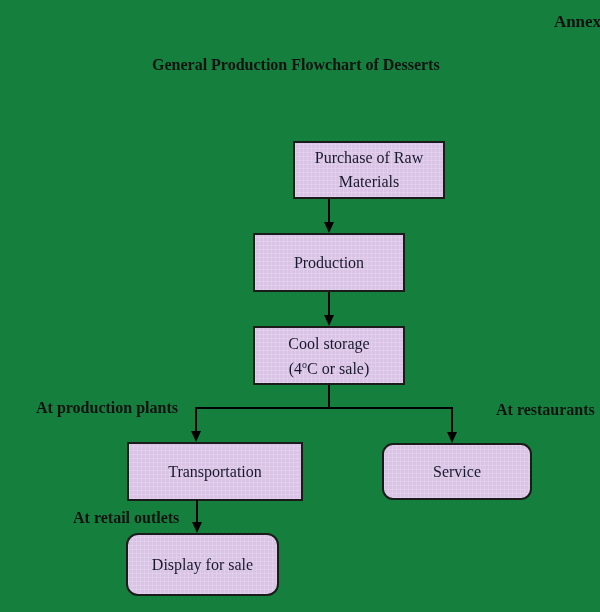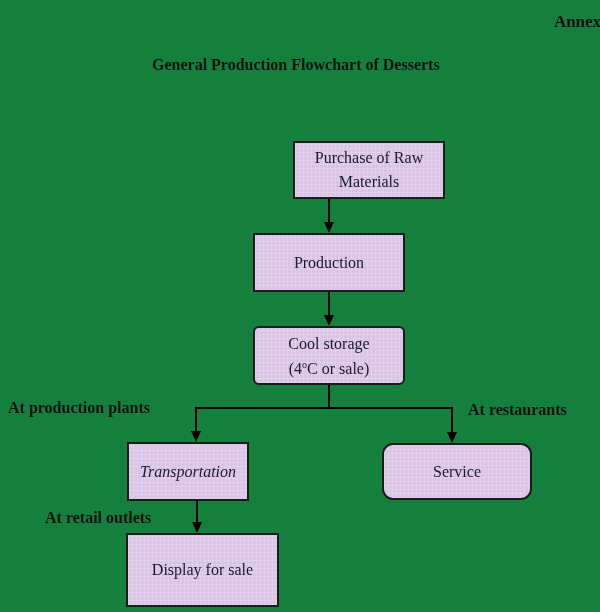--- a/index.html
+++ b/index.html
@@ -73,28 +73,29 @@
     border-left: 5px solid transparent;
     border-right: 5px solid transparent;
     border-top: 11px solid var(--line, #000);
   }
   .branch-label {
     position: absolute;
     font-size: 16px;
     font-weight: bold;
     color: #111;
     white-space: nowrap;
+    margin-left: 28px;
   }
   
   #node-purchase        { left: 253px; top: 141px; width: 152px; height: 58px; margin-left: 40px; }
   #node-preparation     { left: 253px; top: 233px; width: 152px; height: 59px; }
-  #node-cool-storage    { left: 253px; top: 326px; width: 152px; height: 59px; line-height: 25px; border-radius: 6px; }
-  #node-transportation  { left: 127px; top: 442px; width: 122px; height: 59px; font-style: italic; }
+  #node-cool-storage    { left: 253px; top: 326px; width: 152px; height: 59px; line-height: 25px; }
+  #node-transportation  { left: 127px; top: 442px; width: 176px; height: 59px; }
   #node-service         { left: 382px; top: 443px; width: 150px; height: 57px; border-radius: 11px; }
-  #node-display         { left: 126px; top: 533px; width: 153px; height: 74px; }
+  #node-display         { left: 126px; top: 533px; width: 153px; height: 63px; border-radius: 12px; }
   
   #c1-line  { left: 328px; top: 199px; height: 24px; }
   #c1-head  { left: 324px; top: 222px; }
   #c2-line  { left: 328px; top: 292px; height: 24px; }
   #c2-head  { left: 324px; top: 315px; }
   #c3-line  { left: 328px; top: 385px; height: 24px; }
   #c3-hline { left: 195px; top: 407px; width: 258px; }
   #c4-line  { left: 195px; top: 407px; height: 25px; }
   #c4-head  { left: 191px; top: 431px; }
   #c5-line  { left: 451px; top: 407px; height: 26px; }

